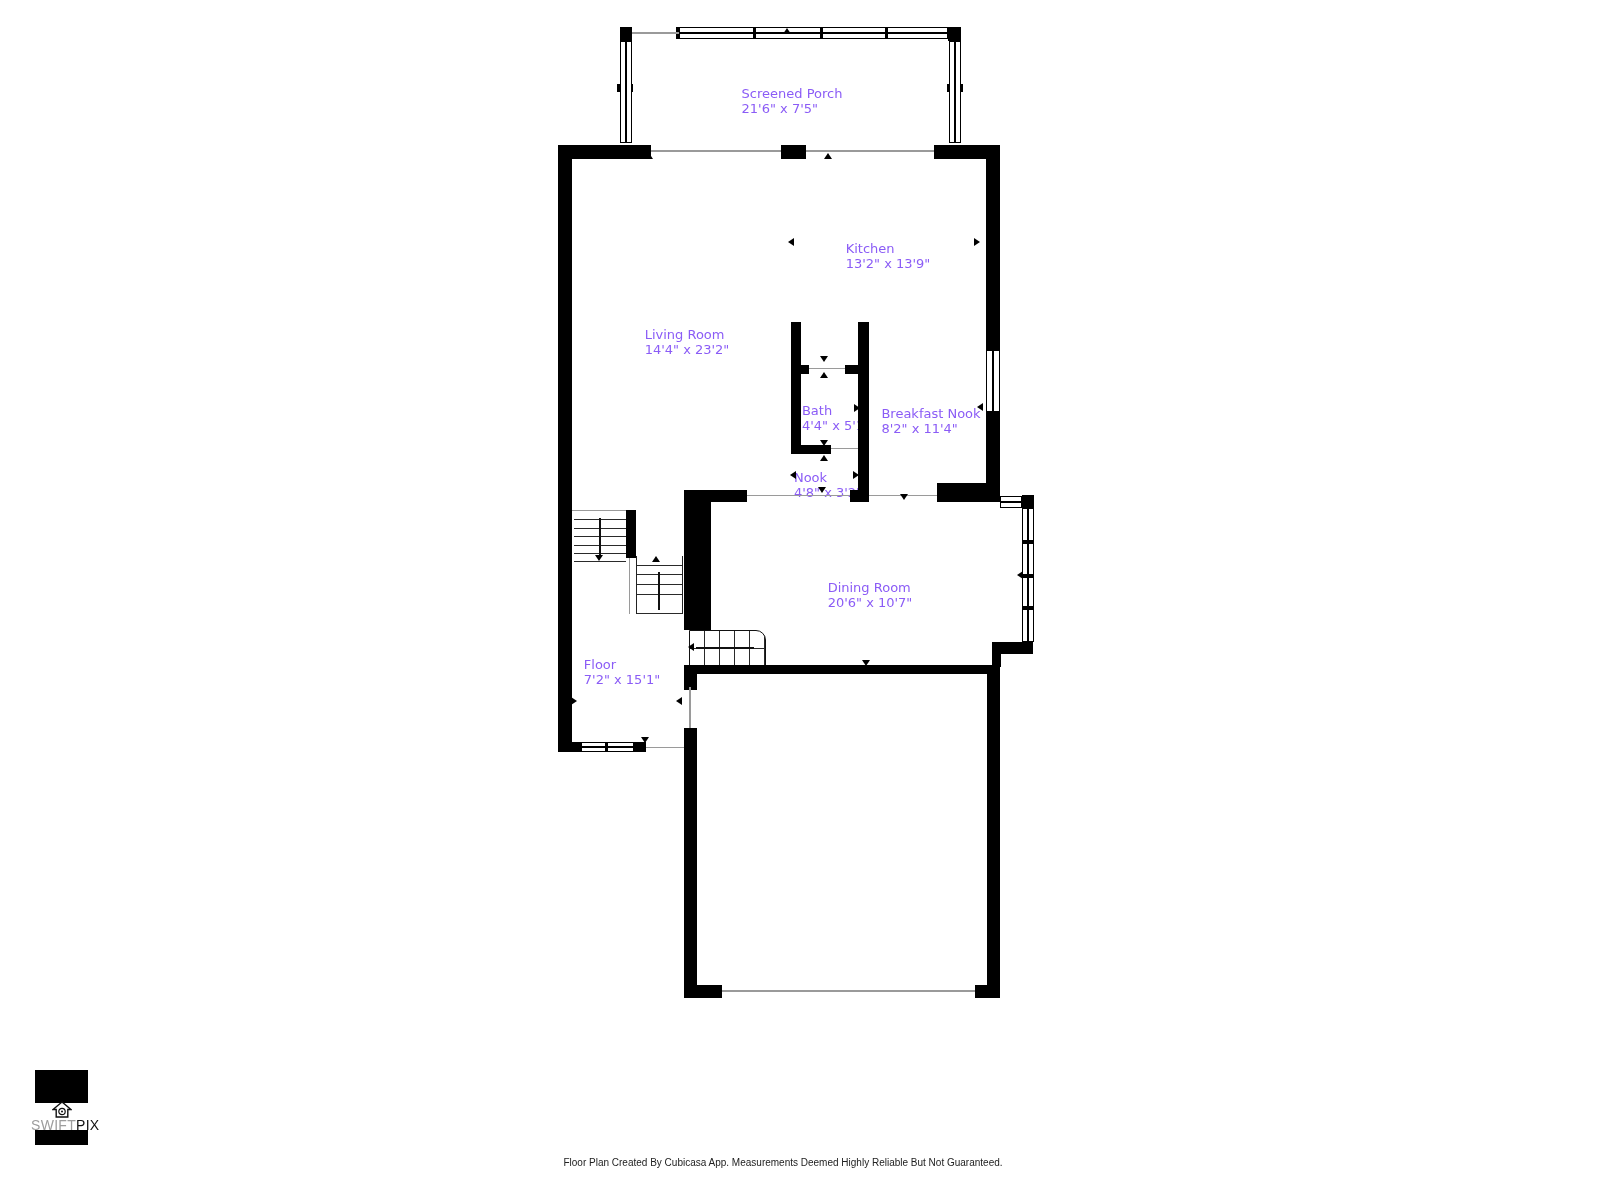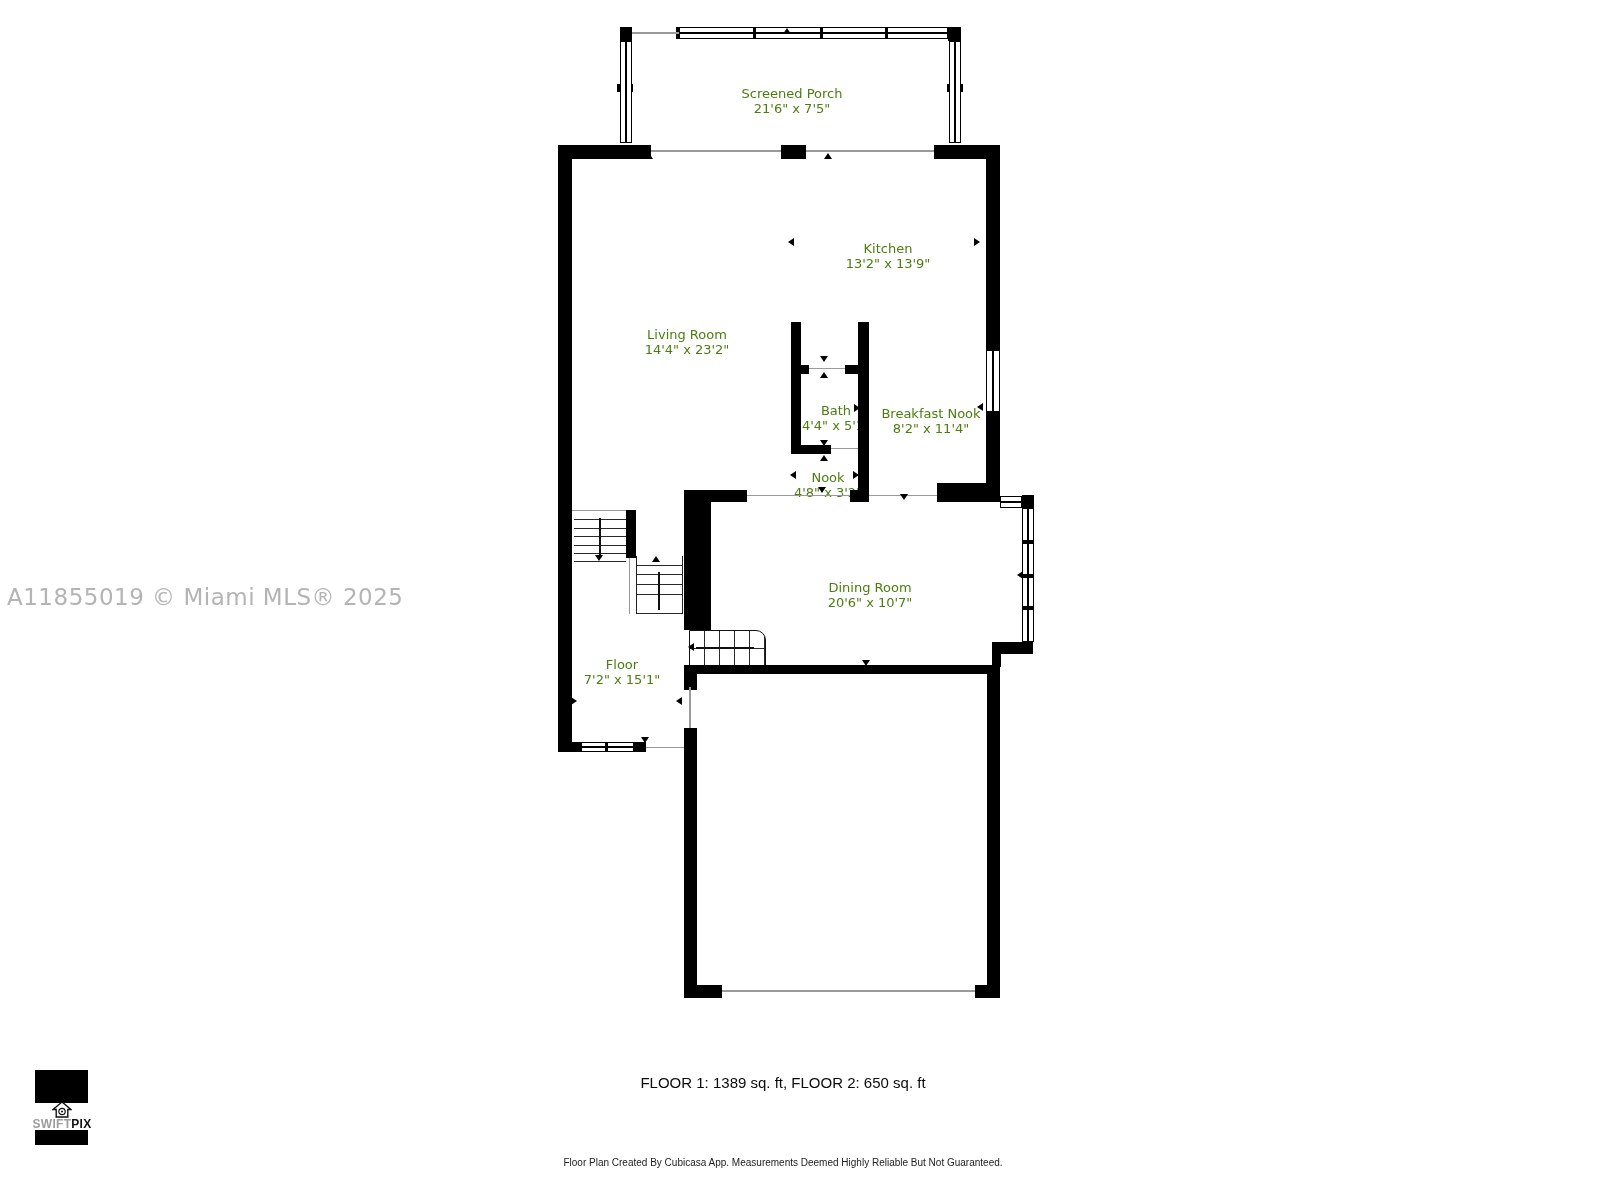--- a/index.html
+++ b/index.html
@@ -10,53 +10,52 @@
   .win.v{background:linear-gradient(to right,#fff 0 42%,#000 42% 58%,#fff 58%);}
   .win.h{background:linear-gradient(to bottom,#fff 0 42%,#000 42% 58%,#fff 58%);}
   .bar{position:absolute;background:#000;}
   .oline{position:absolute;background:#9a9a9a;}
   .stem{position:absolute;background:#111;}
   .arr{position:absolute;width:0;height:0;border:4px solid transparent;}
   .arr.up{border-bottom:6px solid #000;border-top:none;}
   .arr.down{border-top:6px solid #000;border-bottom:none;}
   .arr.left{border-right:6px solid #000;border-left:none;}
   .arr.right{border-left:6px solid #000;border-right:none;}
-  .room-label{position:absolute;transform:translateX(-50%);text-align:center;
-              font-size:13px;line-height:15px;color:#4d7c0f;white-space:nowrap;}
+  .room-label{position:absolute;transform:translateX(-50%);text-align:left;
+              font-size:13px;line-height:15px;color:#8b5cf6;white-space:nowrap;}
   #stairs-upper{position:absolute;left:574px;top:512px;width:52px;height:50px;
       background:repeating-linear-gradient(to bottom,transparent 0 7.4px,#2a2a2a 7.4px 8.4px);}
   #stairs-lower{position:absolute;left:636px;top:556px;width:47px;height:58px;
       border-left:1px solid #222;border-right:1px solid #222;box-sizing:border-box;
       background:repeating-linear-gradient(to bottom,transparent 0 8.7px,#2a2a2a 8.7px 9.7px);}
   #steps-entry{position:absolute;left:689px;top:630px;width:77px;height:36px;
       border:1.5px solid #111;border-radius:0 10px 0 0;box-sizing:border-box;
       background:repeating-linear-gradient(to right,transparent 0 14px,#2a2a2a 14px 15px),
                  linear-gradient(to bottom,transparent 0 16.5px,#2a2a2a 16.5px 18px,transparent 18px);}
   #watermark{position:absolute;left:7px;top:584px;font-size:23px;color:#b4b4b4;
              letter-spacing:.5px;white-space:nowrap;}
   #summary{position:absolute;left:783px;top:1074px;transform:translateX(-50%);text-align:center;
            font-family:"Liberation Sans",sans-serif;font-size:15px;line-height:17.4px;
            color:#0b0b0b;white-space:nowrap;}
   #summary .total{font-weight:bold;}
   #plan-footer{position:absolute;left:783px;top:1157px;transform:translateX(-50%);
            font-family:"Liberation Sans",sans-serif;font-size:10px;color:#222;white-space:nowrap;}
   .logo-black{position:absolute;left:35px;width:53px;background:#000;}
   #logo-text{position:absolute;left:31px;top:1117px;width:62px;text-align:center;
-             font-family:"Liberation Sans",sans-serif;font-size:12px;font-weight:bold;
+             font-family:"Liberation Sans",sans-serif;font-size:14px;font-weight:normal;
              letter-spacing:.3px;white-space:nowrap;}
   #logo-text .swift{color:#9d9d9d;}
   #logo-text .pix{color:#111;}
   #logo-house{position:absolute;left:52px;top:1101px;}
 </style>
 </head>
 <body>
 
 <div id="canvas">
 
-  <div id="watermark">A11855019 © Miami MLS® 2025</div>
 
   <div id="stairs-upper"></div>
   <div id="stairs-lower"></div>
   <div id="steps-entry"></div>
 
   <div class="room-label" style="left:792px;top:86px">
     <div>Screened Porch</div>
     <div>21'6" x 7'5"</div>
   </div>
   <div class="room-label" style="left:888px;top:241px">
@@ -82,21 +81,20 @@
   <div class="room-label" style="left:870px;top:580px">
     <div>Dining Room</div>
     <div>20'6" x 10'7"</div>
   </div>
   <div class="room-label" style="left:622px;top:657px">
     <div>Floor</div>
     <div>7'2" x 15'1"</div>
   </div>
 
   <div id="summary">
-    <div>FLOOR 1: 1389 sq. ft, FLOOR 2: 650 sq. ft</div>
   </div>
   <div id="plan-footer">Floor Plan Created By Cubicasa App. Measurements Deemed Highly Reliable But Not Guaranteed.</div>
 
   <div class="logo-black" style="top:1070px;height:33px"></div>
   <div id="logo-house">
     <svg width="20" height="17" viewBox="0 0 20 17">
       <path d="M10 1 L1 8.5 H4.2 V16 H15.8 V8.5 H19 Z" fill="none" stroke="#111" stroke-width="1.4"></path>
       <circle cx="10" cy="10.5" r="3.2" fill="none" stroke="#111" stroke-width="1.2"></circle>
       <circle cx="10" cy="10.5" r="1" fill="#111"></circle>
     </svg>

